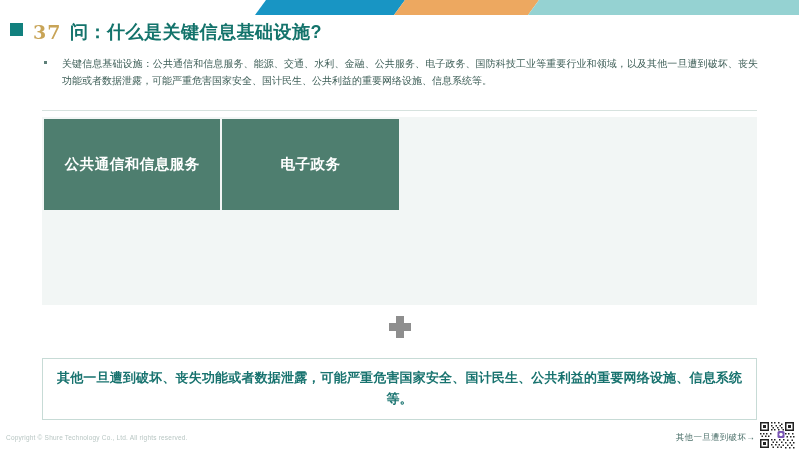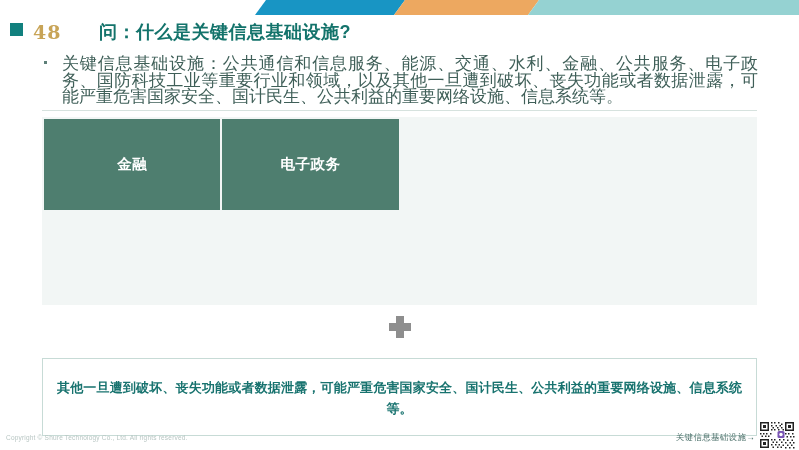--- a/index.html
+++ b/index.html
@@ -78,41 +78,40 @@
     color: #c8a457;
   }
   .title-text {
     position: absolute;
     left: 70px;
     top: 2px;
     font-size: 18px;
     font-weight: bold;
     color: #13736b;
     letter-spacing: 0.5px;
-    margin-left: 29px;
   }
 
   
   .bullet-block {
     position: absolute;
     left: 44px;
     top: 56px;
     width: 714px;
   }
   .bullet-dot {
     position: absolute;
     left: 0;
     top: 5px;
     width: 3px;
     height: 3px;
     background: #5d7f78;
   }
   .bullet-text {
     margin-left: 18px;
-    font-size: 17px;
+    font-size: 10px;
     line-height: 16.5px;
     color: #3f5f58;
     text-align: justify;
   }
 
   
   .hr-top {
     position: absolute;
     left: 42px;
     top: 110px;
@@ -175,28 +174,28 @@
   .plus-icon::after {
     left: 0; top: 7px; width: 22px; height: 8px;
   }
 
   
   .callout {
     position: absolute;
     left: 42px;
     top: 358px;
     width: 715px;
-    height: 78px;
+    height: 62px;
     box-sizing: border-box;
     border: 1px solid #c7dbd6;
     background: #ffffff;
     display: flex;
-    align-items: flex-end;
+    align-items: flex-start;
     justify-content: center;
-    padding: 16px 14px;
+    padding: 8px 14px;
   }
   .callout-text {
     font-size: 13px;
     line-height: 21px;
     font-weight: bold;
     color: #18736f;
     text-align: justify;
     text-align-last: center;
   }
 
@@ -232,46 +231,46 @@
 <div id="slide">
 
   <div class="topbar">
     <div class="ribbon-seg seg-blue"></div>
     <div class="ribbon-seg seg-orange"></div>
     <div class="ribbon-seg seg-teal"></div>
   </div>
 
   <div class="title-row">
     <div class="title-marker"></div>
-    <div class="title-num">48</div>
+    <div class="title-num">37</div>
     <div class="title-text">问：什么是关键信息基础设施?</div>
   </div>
 
   <div class="bullet-block">
     <span class="bullet-dot"></span>
     <div class="bullet-text">关键信息基础设施：公共通信和信息服务、能源、交通、水利、金融、公共服务、电子政务、国防科技工业等重要行业和领域，以及其他一旦遭到破坏、丧失功能或者数据泄露，可能严重危害国家安全、国计民生、公共利益的重要网络设施、信息系统等。</div>
   </div>
 
   <div class="hr-top"></div>
 
   <div class="grid-table">
-    <div class="grid-cell">金融</div>
+    <div class="grid-cell">公共通信和信息服务</div>
     <div class="grid-cell">电子政务</div>
   </div>
 
   <div class="plus-wrap">
     <span class="plus-icon"></span>
   </div>
 
   <div class="callout">
     <div class="callout-text">其他一旦遭到破坏、丧失功能或者数据泄露，可能严重危害国家安全、国计民生、公共利益的重要网络设施、信息系统等。</div>
   </div>
 
   <div class="copyright">Copyright © Shure Technology Co., Ltd. All rights reserved.</div>
-  <div class="more-link">关键信息基础设施→</div>
+  <div class="more-link">其他一旦遭到破坏→</div>
 
   <div class="qr">
     <svg width="38" height="30" viewBox="0 0 38 30" xmlns="http://www.w3.org/2000/svg">
       <rect x="0" y="0" width="38" height="30" fill="#ffffff"></rect>
       <g fill="#222222">
         <rect x="2" y="2" width="9" height="9"></rect>
           <rect x="3.5" y="3.5" width="6" height="6" fill="#ffffff"></rect>
           <rect x="5" y="5" width="3" height="3"></rect>
         <rect x="27" y="2" width="9" height="9"></rect>
           <rect x="28.5" y="3.5" width="6" height="6" fill="#ffffff"></rect>

